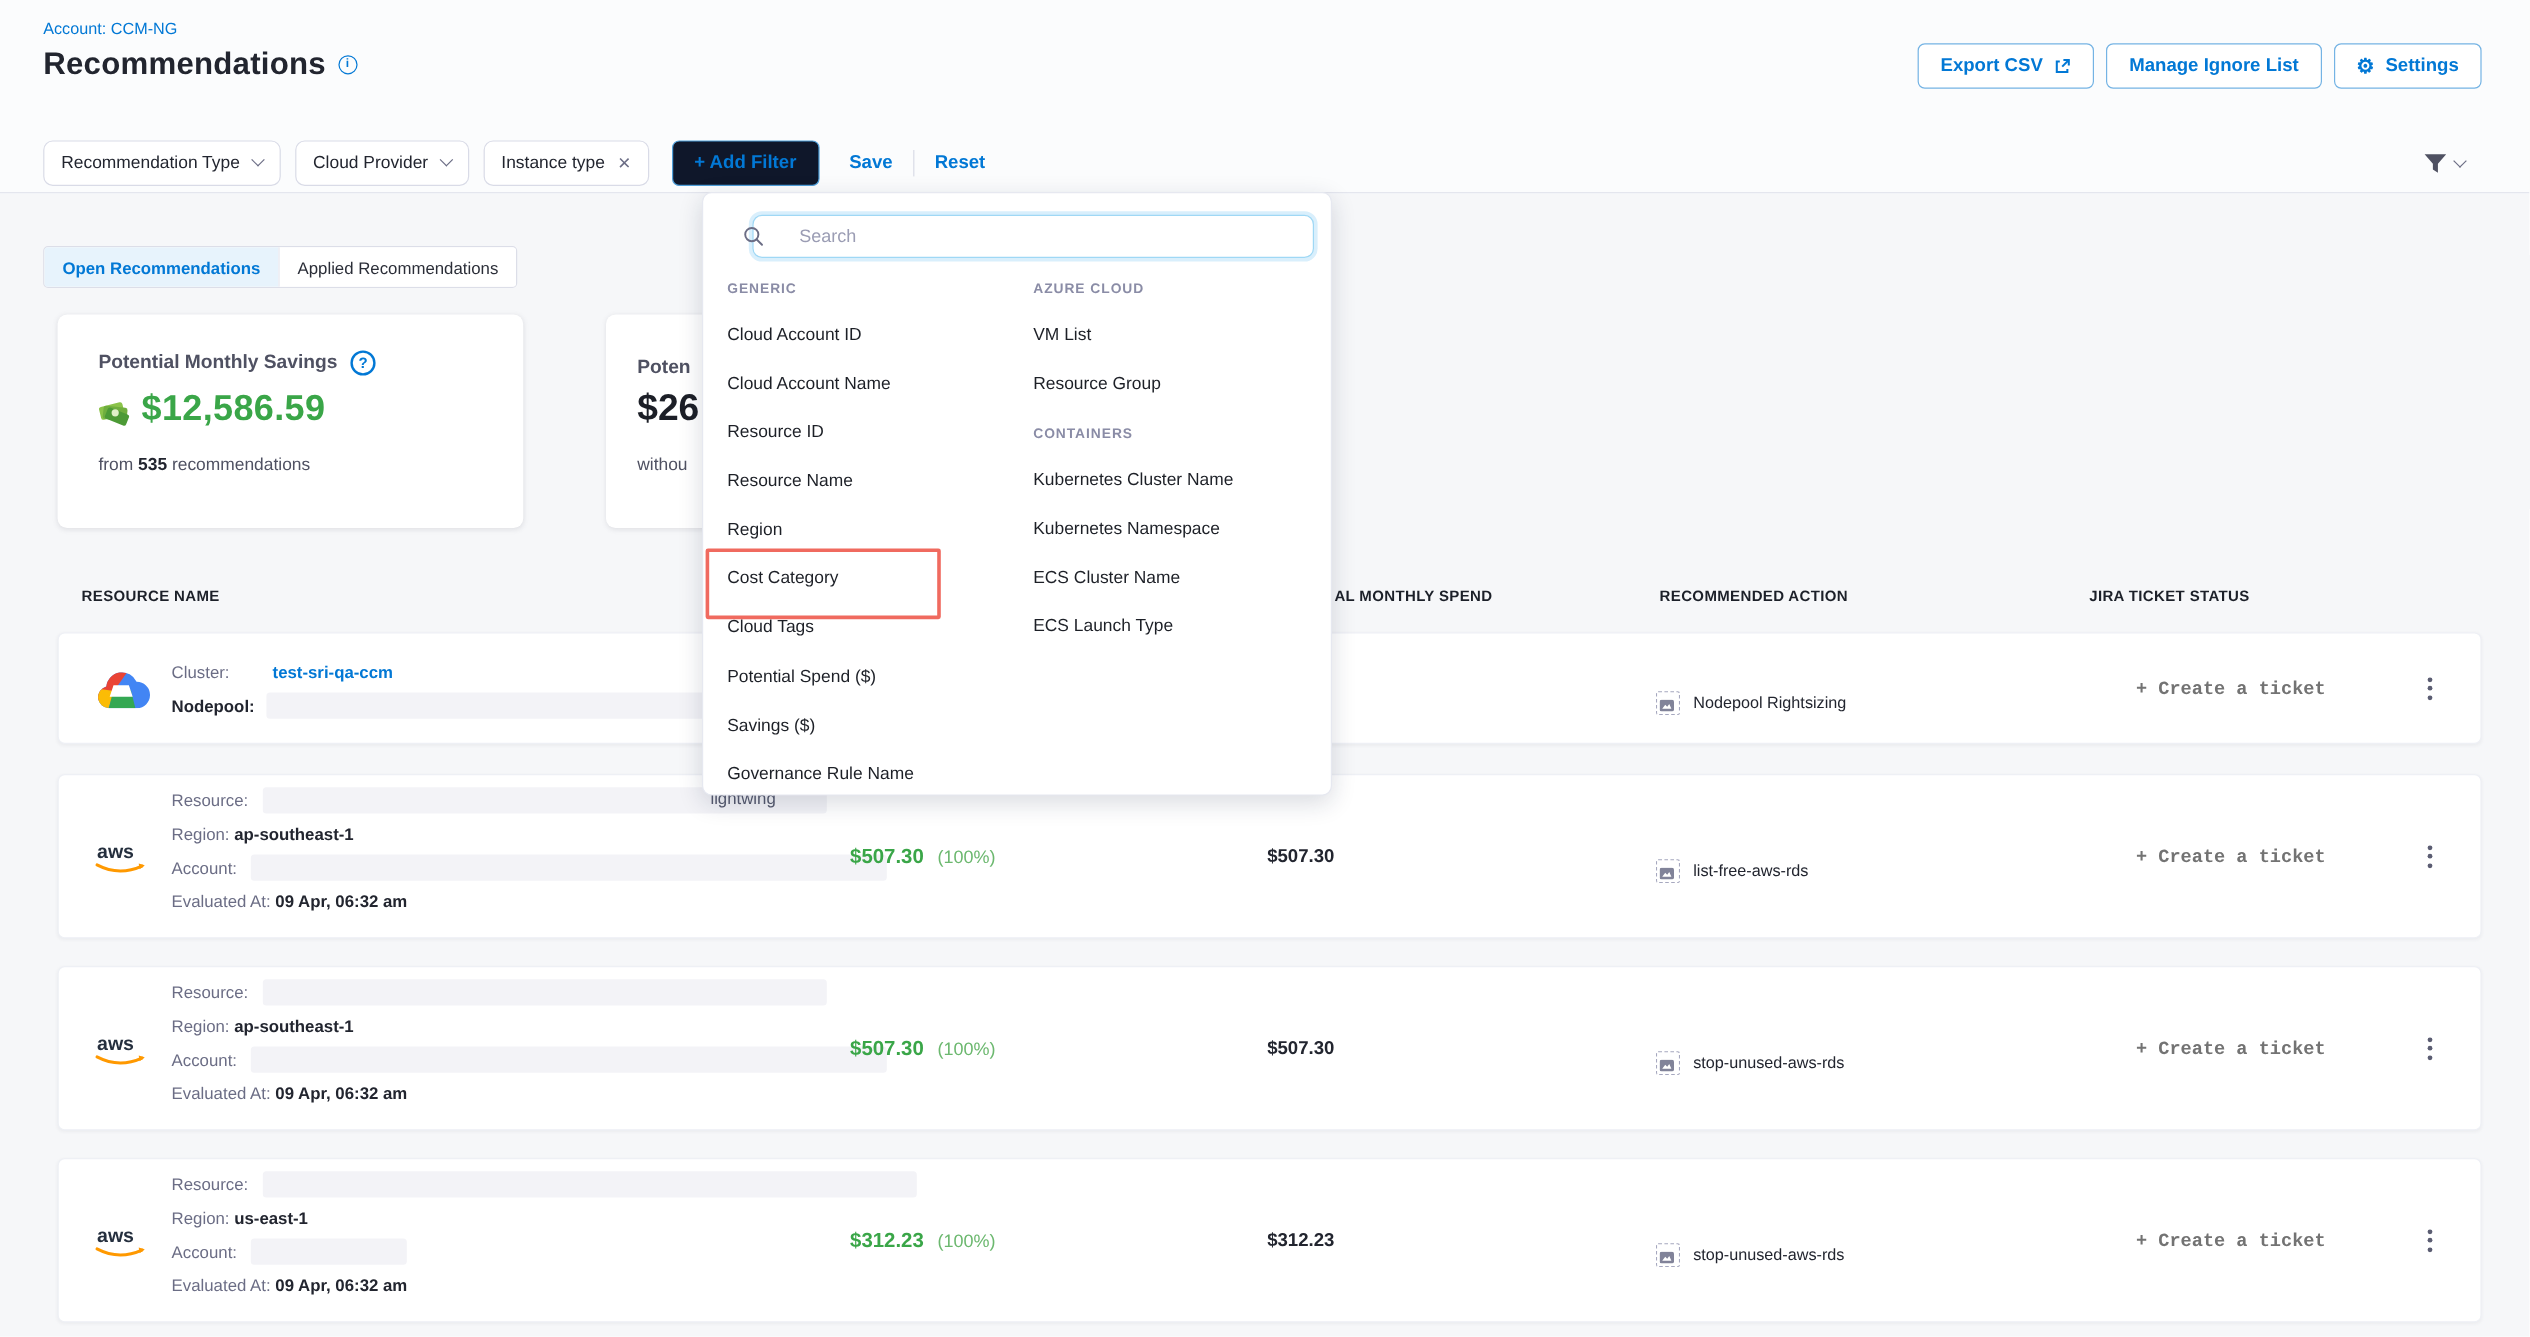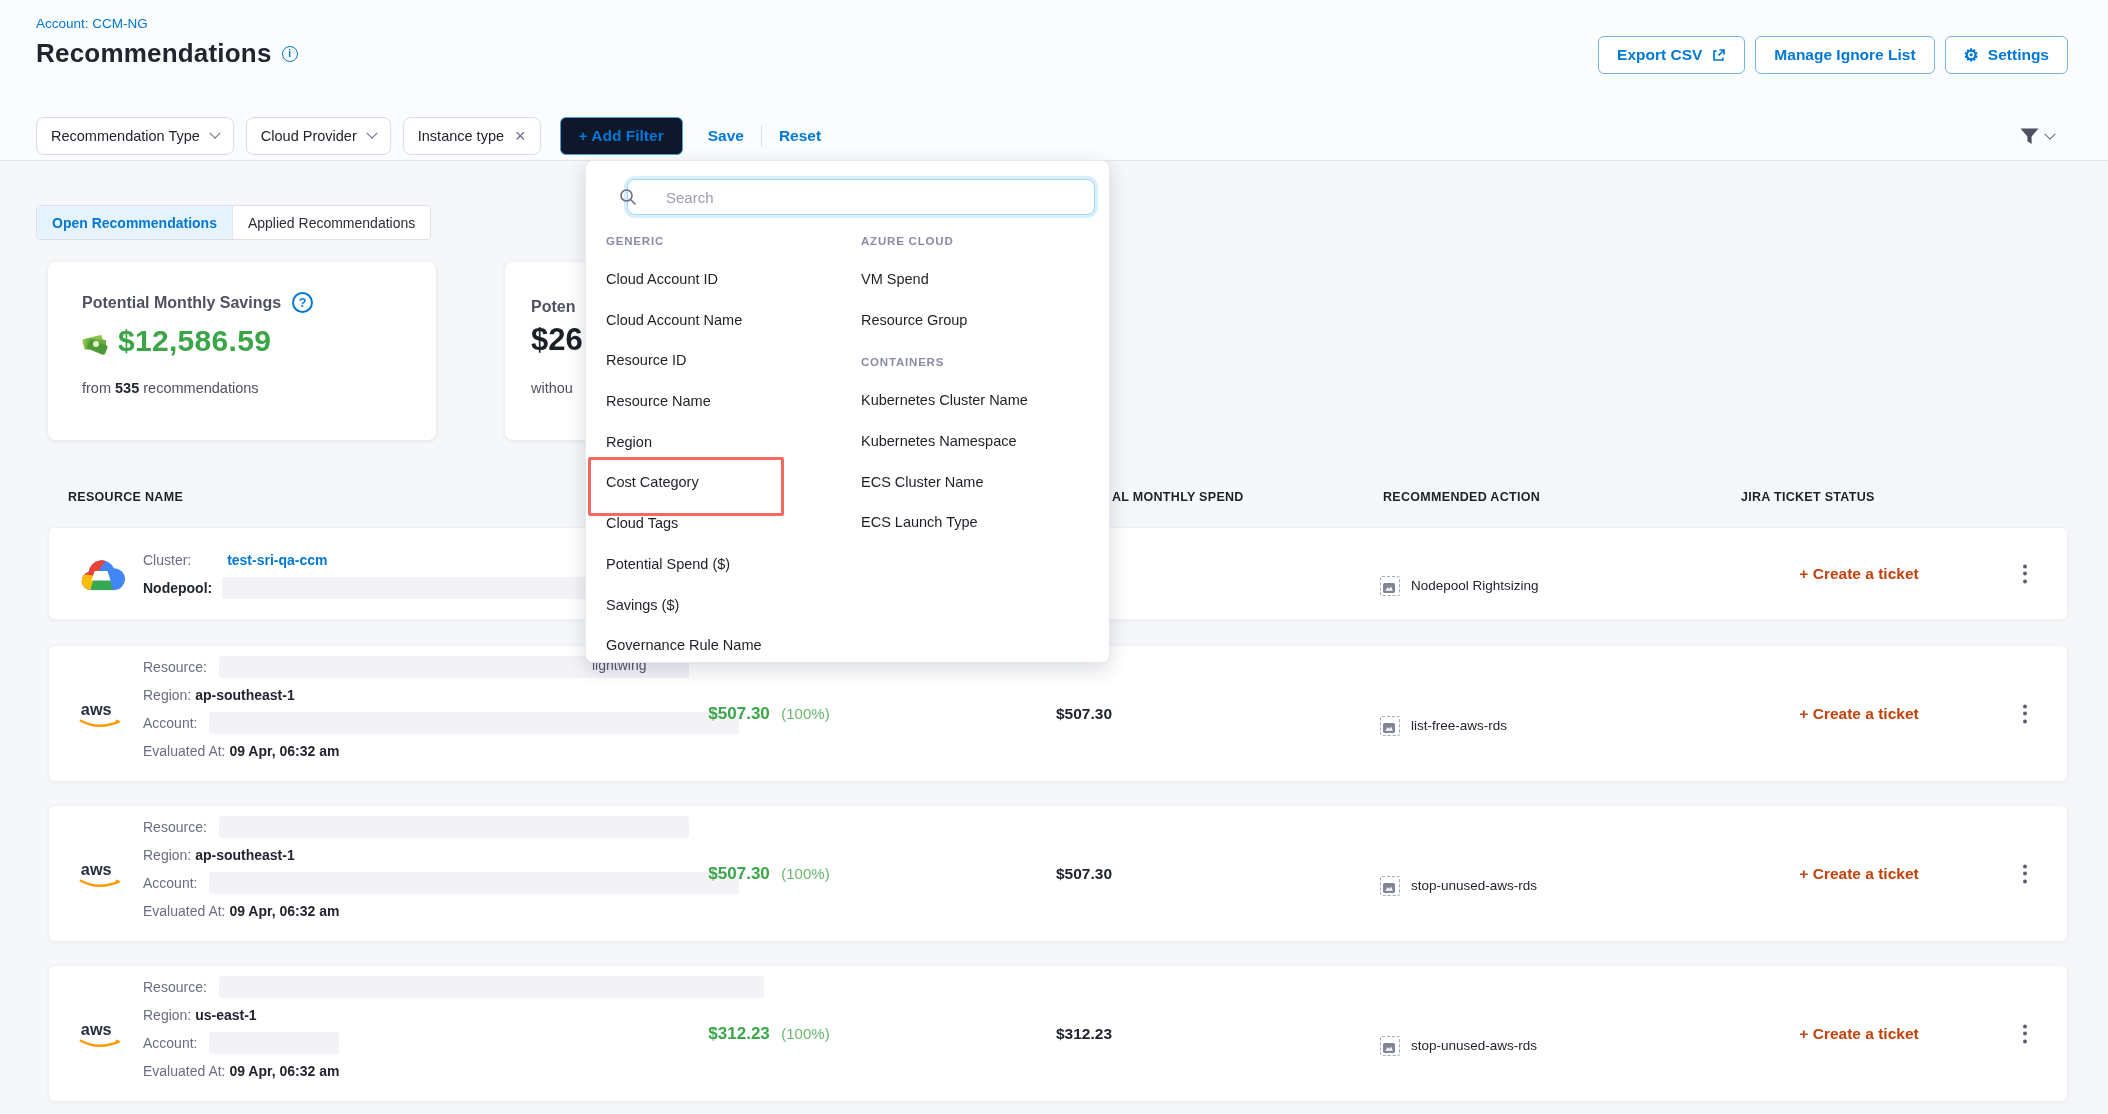--- a/index.html
+++ b/index.html
@@ -68,21 +68,21 @@
   .savings-cell { left:590px; width:260px; top:50%; transform:translateY(-50%); text-align:center; white-space:nowrap; }
   .sav-amt { font-size:17px; font-weight:bold; color:#3aa648; }
   .sav-pct { font-size:15px; color:#6cb86f; margin-left:7px; }
   .spend-cell { left:950px; width:170px; top:50%; transform:translateY(-50%); text-align:center;
                 font-size:15.5px; font-weight:bold; color:#22252f; }
   .action-cell { left:1331px; top:50%; transform:translateY(-50%); display:flex; align-items:center; gap:11px;margin-top:12px; }
   .action-text { font-size:13.5px; color:#22252f; white-space:nowrap; }
   .broken { width:20px; height:20px; border:1.5px dashed #a6a8bf; border-radius:2px; position:relative; background:#fff; }
   .broken svg { position:absolute; left:2px; bottom:2px; }
   .ticket-cell { left:1650px; width:320px; top:50%; transform:translateY(-50%); text-align:center;
-                 font-size:15.5px; font-weight:bold; color:#c2410c; cursor:pointer; white-space:nowrap; }
+                 font-size:15.5px; font-weight:bold; color:#737373; cursor:pointer; white-space:nowrap;font-family:Liberation Mono, monospace; }
   .kebab { left:1968px; top:50%; transform:translateY(-50%); display:flex; flex-direction:column; gap:3.5px;
            padding:6px; cursor:pointer; }
   .kebab i { width:4px; height:4px; border-radius:50%; background:#5b5d72; }
   .spend-frag { left:1048px; top:50%; transform:translateY(-50%); font-size:15.5px; font-weight:bold; color:#2b2e3d; }
 
   
   .frag-lightwing { left:592px; top:656px; font-size:14px; color:#565a6e; z-index:10; line-height:18px; }
 
   
   .panel { left:585px; top:160px; width:525px; height:503px; background:#fff; border:1px solid #e6e8f0;
@@ -384,21 +384,21 @@
       <div class="dditem">Region</div>
       <div class="dditem">Cost Category</div>
       <div class="dditem">Cloud Tags</div>
       <div class="dditem">Potential Spend ($)</div>
       <div class="dditem">Savings ($)</div>
       <div class="dditem">Governance Rule Name</div>
     </div>
 
     <div class="ddcol ddcol-right">
       <div class="ddhead">AZURE CLOUD</div>
-      <div class="dditem">VM Spend</div>
+      <div class="dditem">VM List</div>
       <div class="dditem">Resource Group</div>
       <div class="ddhead ddhead2">CONTAINERS</div>
       <div class="dditem">Kubernetes Cluster Name</div>
       <div class="dditem">Kubernetes Namespace</div>
       <div class="dditem">ECS Cluster Name</div>
       <div class="dditem">ECS Launch Type</div>
     </div>
 
     <div class="redbox"></div>
   </div>

